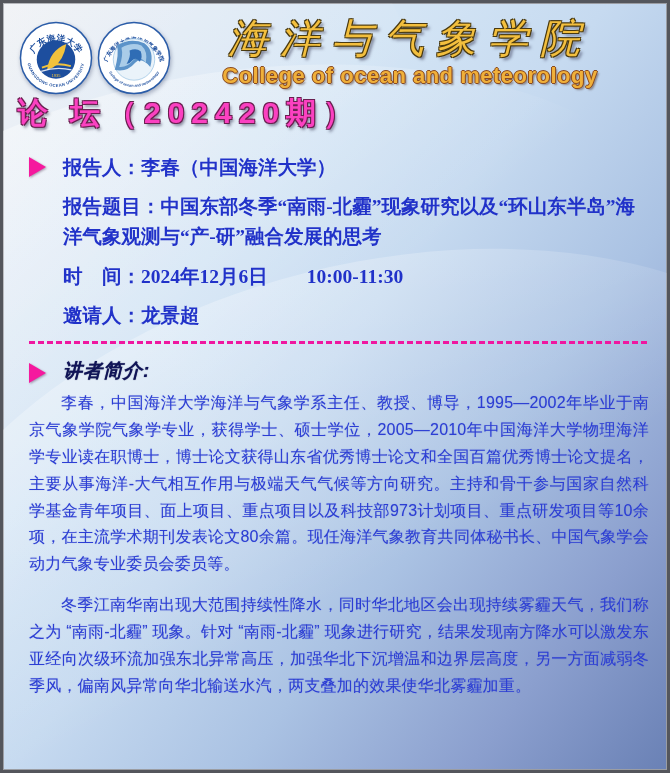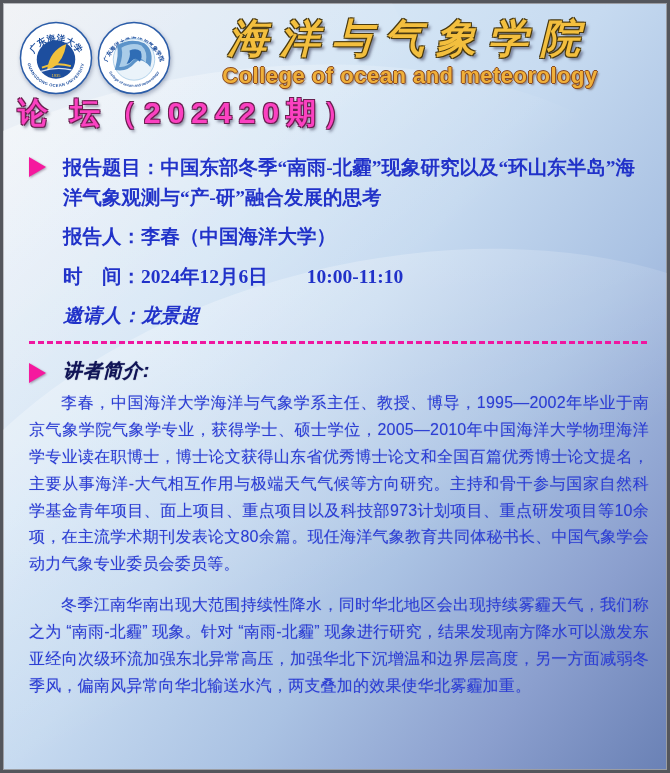--- a/index.html
+++ b/index.html
@@ -23,21 +23,21 @@
     background:linear-gradient(115deg,rgba(255,255,255,.5) 0%,rgba(255,255,255,0) 60%);}
   .content{position:relative;z-index:2;}
 
   
   .header{position:relative;padding-top:12px;height:122px;}
   .logos{position:absolute;left:16px;top:18px;display:flex;gap:4px;}
   .logo{width:74px;height:74px;filter:drop-shadow(1px 2px 2px rgba(30,40,80,.35));}
   .titles{margin-left:150px;text-align:center;}
   .title-cn{
     font-family:"DejaVu Serif","Liberation Serif",serif;
-    font-size:40px;font-weight:bold;font-style:italic;
+    font-size:40px;font-weight:normal;font-style:italic;
     color:#f3bf3e;letter-spacing:12px;line-height:1.15;
     text-shadow:-1px -1px 0 #4a3a10,1px -1px 0 #4a3a10,-1px 1px 0 #4a3a10,1px 1px 0 #4a3a10,3px 3px 3px rgba(40,40,70,.55);
   }
   .title-en{
     font-size:22px;font-weight:bold;color:#f0b03a;letter-spacing:.5px;margin-top:2px;
     text-shadow:-1px 0 0 #8a4a20,1px 0 0 #8a4a20,0 -1px 0 #8a4a20,0 1px 0 #8a4a20,2px 2px 2px rgba(60,30,20,.45);
   }
   .title-forum{
     font-size:30px;font-weight:bold;color:#fb41c1;letter-spacing:7px;margin-top:4px;margin-left:-90px;
     text-shadow:-1px -1px 0 #6a2050,1px -1px 0 #6a2050,-1px 1px 0 #6a2050,1px 1px 0 #6a2050,2px 3px 3px rgba(30,30,60,.5);
@@ -45,21 +45,21 @@
 
   
   .info{margin:16px 18px 0 26px;color:#2132c9;
     font-family:"Liberation Serif","DejaVu Serif",serif;font-weight:bold;font-size:19.5px;}
   .info-row{display:flex;align-items:flex-start;margin-bottom:9px;line-height:1.55;}
   .bullet-col{width:34px;flex:0 0 34px;padding-top:4px;}
   .tri{width:0;height:0;border-left:17px solid #f5199e;border-top:10px solid transparent;border-bottom:10px solid transparent;
     filter:drop-shadow(1px 1px 1px rgba(60,20,60,.4));}
   .info-lines{flex:1;}
   .info-line{margin-bottom:9px;}
-  .info-line:last-child{margin-bottom:0;font-style:italic;}
+  .info-line:last-child{margin-bottom:0;}
 
   .dashed{border-top:3px dashed #ef17a0;margin:10px 20px 0 26px;height:0;}
 
   
   .section{margin:14px 16px 0 26px;}
   .sec-head{display:flex;align-items:center;font-style:italic;}
   .sec-title{font-size:19px;font-weight:bold;color:#101457;letter-spacing:1px;
     text-shadow:0 0 1px rgba(10,16,70,.8);}
   .sec-text{
     margin:6px 2px 0 0;color:#2c3ed4;font-size:16px;line-height:1.68;
@@ -123,23 +123,23 @@
       </div>
       <div class="title-forum">海 学 论 坛（202420期）</div>
     </div>
 
     <div class="info">
       <div class="info-row">
         <div class="bullet-col">
             <div class="tri"></div>
           </div>
         <div class="info-lines">
+          <div class="info-line">报告人：李春（中国海洋大学）</div>
           <div class="info-line">报告题目：中国东部冬季“南雨-北霾”现象研究以及“环山东半岛”海洋气象观测与“产-研”融合发展的思考</div>
-          <div class="info-line">报告人：李春（中国海洋大学）</div>
-          <div class="info-line">时　间：2024年12月6日　　10:00-11:10</div>
+          <div class="info-line">时　间：2024年12月6日　　10:00-11:30</div>
           <div class="info-line">邀请人：龙景超</div>
         </div>
       </div>
     </div>
 
     <div class="dashed"></div>
 
     <div class="section">
       <div class="sec-head">
         <div class="bullet-col">

